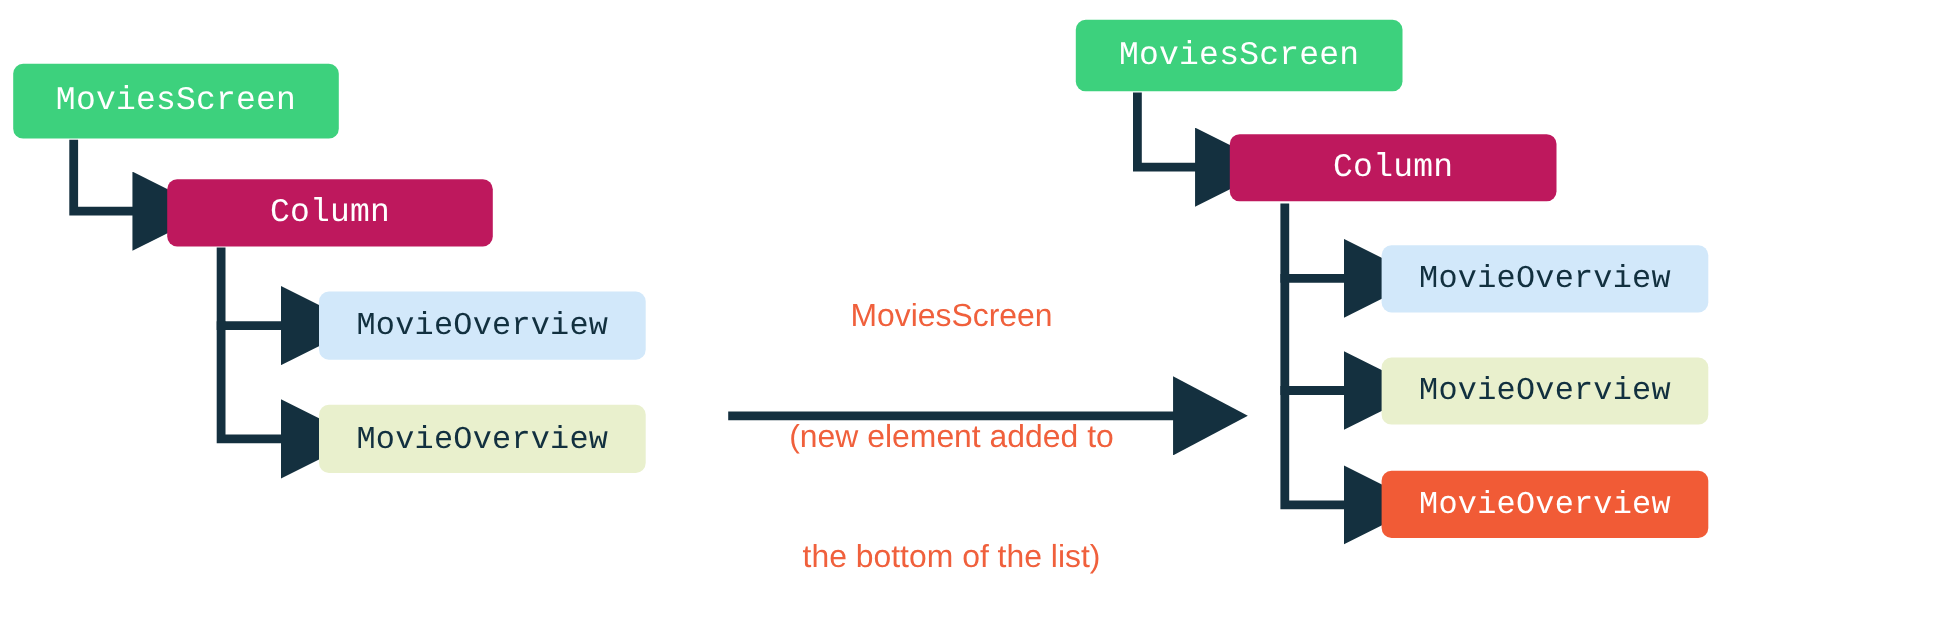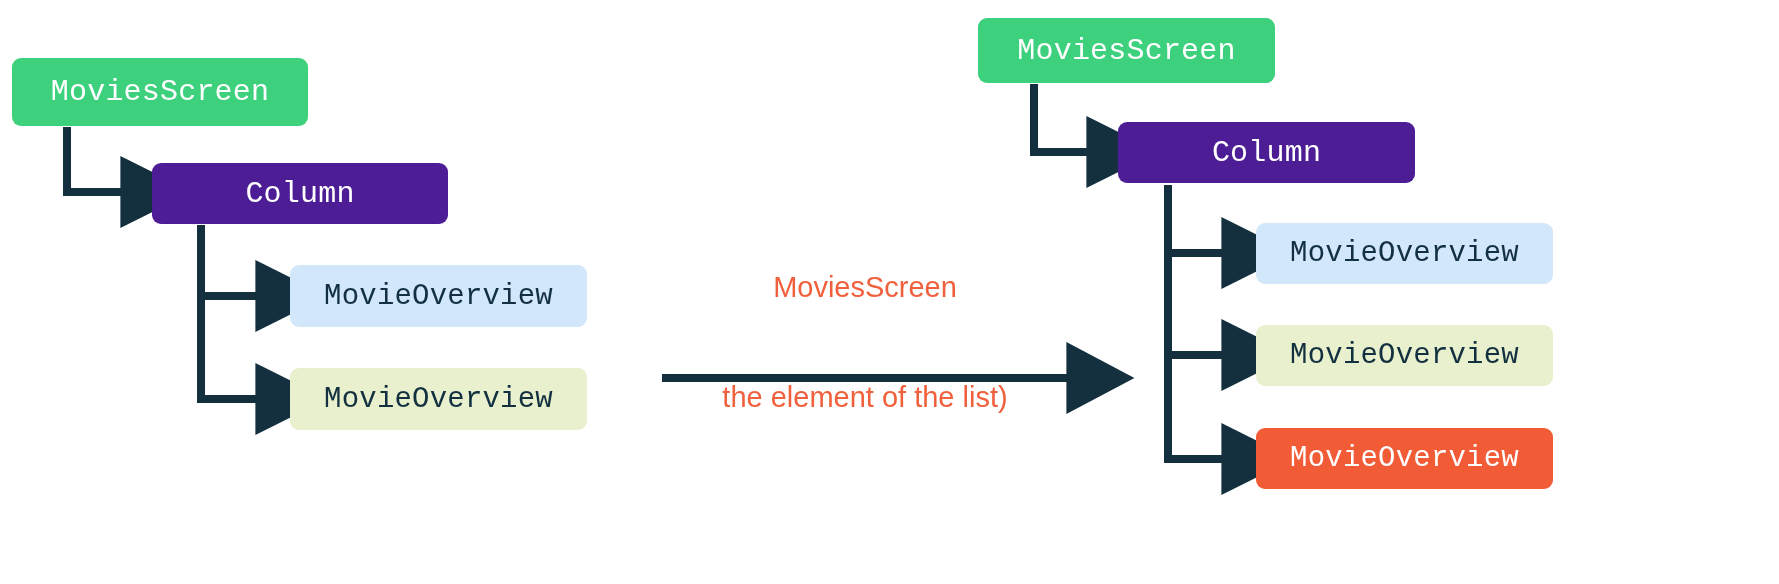--- a/index.html
+++ b/index.html
@@ -26,21 +26,21 @@
     border-radius: 9px;
     font-family: Liberation Mono, monospace;
     white-space: nowrap;
     letter-spacing: .2px;
   }
   .node-screen {
     background: #3DD17D;
     color: #ffffff;
   }
   .node-column {
-    background: #4c1d95;
+    background: #be185d;
     color: #ffffff;
   }
   .node-overview-blue {
     background: #D2E8FA;
     color: #12303F;
   }
   .node-overview-yellow {
     background: #E9F0CD;
     color: #12303F;
   }
@@ -116,21 +116,22 @@
 
     <div class="node node-column" style="left:152px; top:163px; width:296px; height:61px; font-size:30px;">Column</div>
 
     <div class="node node-overview-blue" style="left:290px; top:265px; width:297px; height:62px; font-size:29px;">MovieOverview</div>
 
     <div class="node node-overview-yellow" style="left:290px; top:368px; width:297px; height:62px; font-size:29px;">MovieOverview</div>
   </div>
 
   <div class="caption" style="left:645px; top:196px; width:440px; font-size:29px;">
     <div>MoviesScreen</div>
-    <div>the element of the list)</div>
+    <div>(new element added to</div>
+    <div>the bottom of the list)</div>
   </div>
 
   <div>
     <div class="node node-screen" style="left:978px; top:18px; width:297px; height:65px; font-size:30px;">MoviesScreen</div>
 
     <div class="node node-column" style="left:1118px; top:122px; width:297px; height:61px; font-size:30px;">Column</div>
 
     <div class="node node-overview-blue" style="left:1256px; top:223px; width:297px; height:61px; font-size:29px;">MovieOverview</div>
 
     <div class="node node-overview-yellow" style="left:1256px; top:325px; width:297px; height:61px; font-size:29px;">MovieOverview</div>

